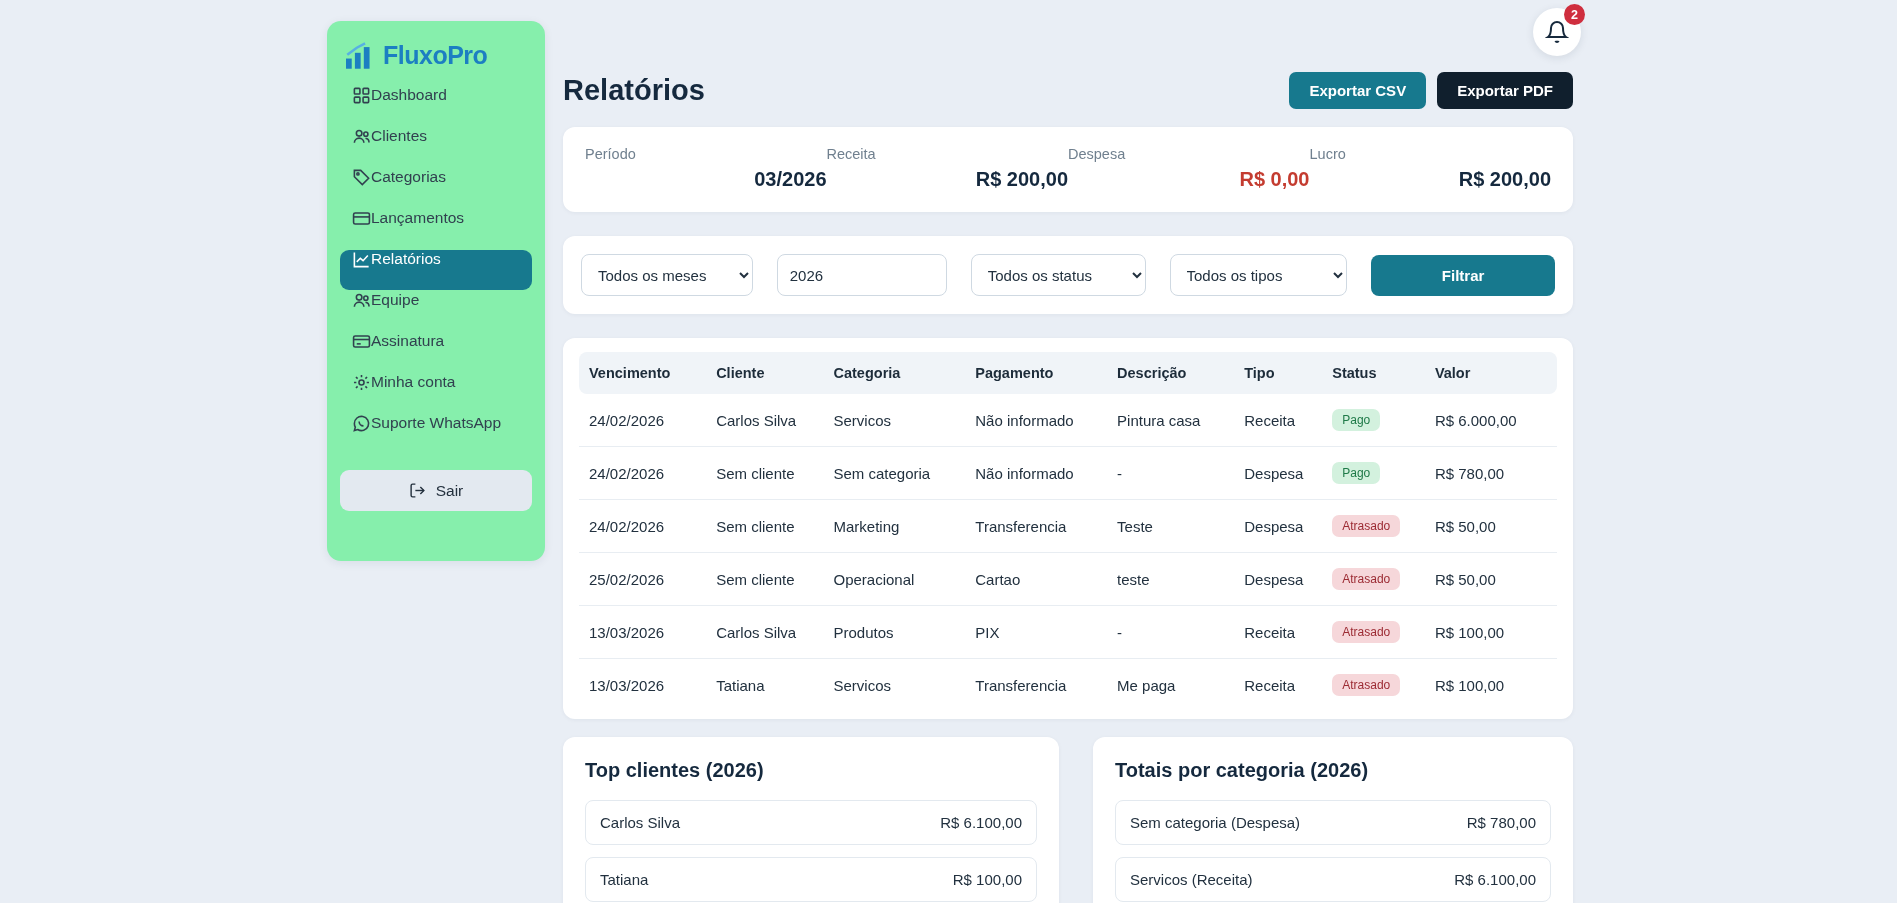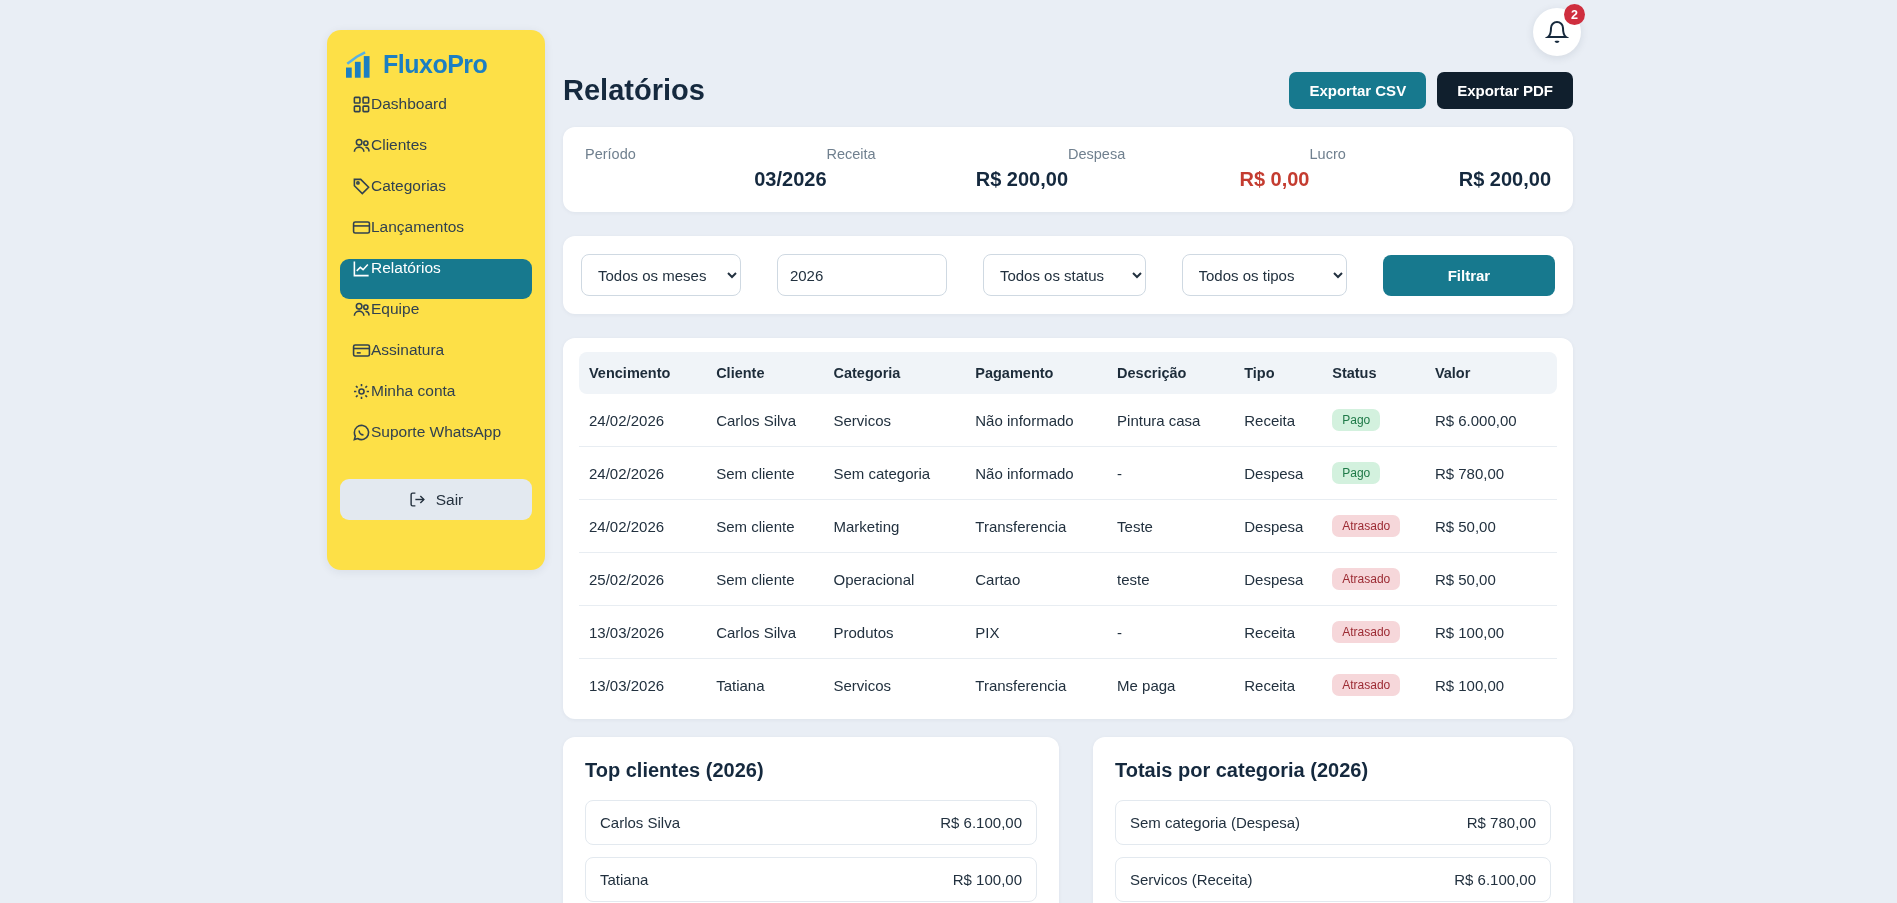--- a/index.html
+++ b/index.html
@@ -5,22 +5,22 @@
   * { box-sizing: border-box; }
   html,body { margin:0; padding:0; }
   body {
     width:1897px; height:903px; overflow:hidden; position:relative;
     background:#e9eef5;
     font-family:"Liberation Sans", sans-serif;
     color:#22313f;
   }
   
   .sidebar {
-    position:absolute; left:327px; top:30px; width:218px; height:540px;
-    background:#fde047; border-radius:14px; box-shadow:0 2px 10px rgba(20,40,60,.08);
+    position:absolute; left:327px; top:21px; width:218px; height:540px;
+    background:#86efac; border-radius:14px; box-shadow:0 2px 10px rgba(20,40,60,.08);
     padding:18px 13px 16px; 
   }
   .logo { display:flex; align-items:center; gap:7px; padding:2px 4px 16px; }
   .logo-text { font-size:25px; font-weight:bold; color:#1c7fc2; letter-spacing:-0.5px; }
   .nav-item {
     display:flex; align-items:flex-start; gap:0; height:40px; padding:0 12px;
     border-radius:9px; color:#31414f; font-size:15.5px; cursor:pointer; margin-bottom:1px;
   }
   .nav-item svg { width:19px; height:19px; flex:none; }
   .nav-item.active { background:#17798e; color:#fff; }
@@ -56,21 +56,21 @@
     margin-top:18px; background:#fff; border-radius:12px; padding:19px 22px 21px;
     display:grid; grid-template-columns:repeat(4,1fr);
     box-shadow:0 1px 4px rgba(20,40,60,.05);
   }
   .summary-label { font-size:14.5px; color:#70808f; margin-bottom:6px; }
   .summary-value { font-size:20px; font-weight:bold; color:#15293e;text-align:right; }
   .summary-value.negative { color:#c43c30; }
   
   .filter-card {
     margin-top:24px; background:#fff; border-radius:12px; padding:18px;
-    display:flex; gap:36px; align-items:center; box-shadow:0 1px 4px rgba(20,40,60,.05);
+    display:flex; gap:24px; align-items:center; box-shadow:0 1px 4px rgba(20,40,60,.05);
   }
   .filter-card select, .filter-card input {
     height:42px; border:1px solid #cfd9e2; border-radius:8px; padding:0 12px;
     font-size:15px; color:#22313f; background:#fff; font-family:inherit;
   }
   .sel-month { width:172px; }
   .inp-year  { width:170px; }
   .sel-status{ width:175px; }
   .sel-type  { width:178px; }
   .btn-filter { width:184px; height:41px; border-radius:8px; }

